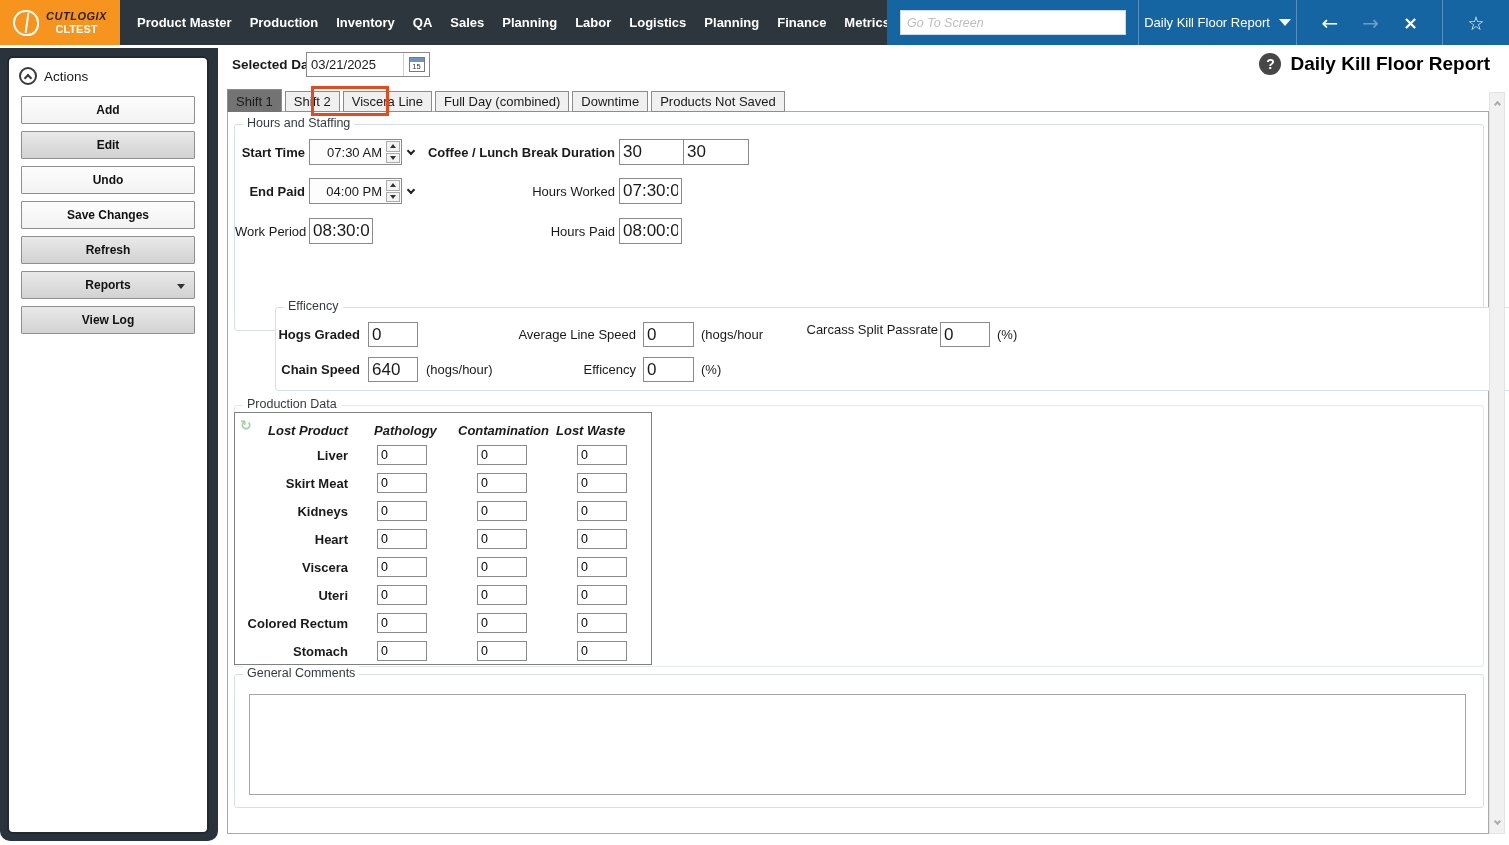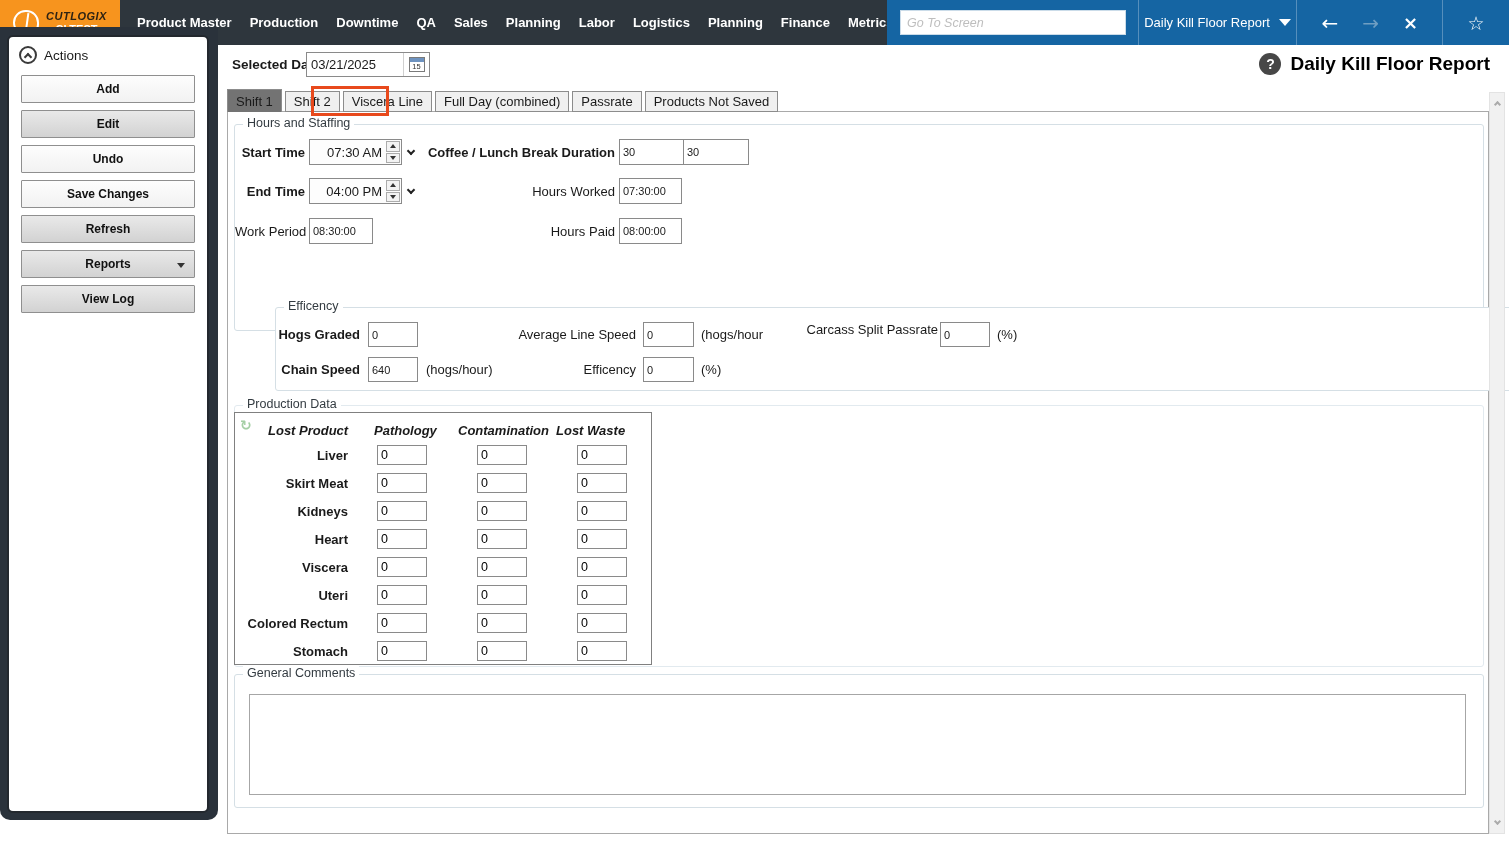--- a/index.html
+++ b/index.html
@@ -22,21 +22,21 @@
   .goto-input::placeholder { color:#BEBEBE; font-style:italic; }
   .bz-sep { width:1px; height:45px; background:rgba(255,255,255,0.28); }
   .screen-sel { width:158px; height:45px; display:flex; align-items:center; justify-content:center; gap:9px; color:#fff; font-size:13px; cursor:pointer; white-space:nowrap; }
   .tri-dn-w { width:0; height:0; border-left:6px solid transparent; border-right:6px solid transparent; border-top:7px solid #fff; }
   .bz-nav { width:145px; height:45px; display:flex; align-items:center; justify-content:space-evenly; }
   .bz-btn { color:#fff; font-size:20px; cursor:pointer; line-height:1; font-family:"DejaVu Sans",sans-serif; }
   .bz-btn.dim { color:#6F9EC2; }
   .bz-star { width:66px; height:45px; display:flex; align-items:center; justify-content:center; color:#fff; font-size:19px; cursor:pointer; font-family:"DejaVu Sans",sans-serif; }
 
   
-  .sidebar { position:absolute; left:0; top:27px; width:218px; height:793px; background:#2A323B; border-radius:0 0 10px 10px; }
+  .sidebar { position:absolute; left:0; top:48px; width:218px; height:793px; background:#2A323B; border-radius:0 0 10px 10px; }
   .actions-panel { position:absolute; left:7px; top:8px; width:202px; height:778px; background:#fff; border:2px solid #23282E; border-radius:6px; }
   .actions-head { display:flex; align-items:center; gap:7px; padding:9px 10px 6px 10px; }
   .collapse-btn { width:18px; height:18px; border:2px solid #3A3A3A; border-radius:50%; position:relative; cursor:pointer; flex:0 0 auto; }
   .chev-up { position:absolute; left:4px; top:6px; width:6px; height:6px; border-left:2px solid #3A3A3A; border-top:2px solid #3A3A3A; transform:rotate(45deg); }
   .actions-title { font-size:13.5px; color:#1A1A1A; }
   .btn-col { padding:5px 12px 0 12px; }
   .act-btn { position:relative; width:100%; height:28px; margin-bottom:7px; border:1px solid #8F8F8F; border-radius:1px;
              font-size:12px; font-weight:bold; color:#111; display:flex; align-items:center; justify-content:center; cursor:pointer;
              background:linear-gradient(#FDFDFD,#F2F2F2); }
   .act-btn.gray { background:linear-gradient(#E9E9E9,#D2D2D2); }
@@ -59,21 +59,21 @@
   .tab.active { height:23px; background:#737373; border-bottom:none; position:relative; z-index:4; }
   .hl-box { position:absolute; left:311px; top:86px; width:78px; height:30px; border:3px solid #E8491C; z-index:10; pointer-events:none; }
 
   
   .panel { position:absolute; left:227px; top:111px; width:1262px; height:723px; background:#fff; border:1px solid #A9A9A9; }
   .group { position:absolute; border:1px solid #D5DFE5; border-radius:3px; background:#fff; }
   .group-label { position:absolute; top:-9px; left:8px; background:#fff; padding:0 4px; font-size:12.5px; color:#333B41; white-space:nowrap; }
   .lbl { position:absolute; font-size:13px; color:#1A1A1A; white-space:nowrap; }
   .lbl.b { font-weight:bold; }
   .lbl.ra { text-align:right; }
-  .fld { position:absolute; border:1px solid #8A8A8A; background:#fff; font-size:11px; color:#1A1A1A; padding:1px 3px; font-family:"Liberation Sans",sans-serif; }
+  .fld { position:absolute; border:1px solid #8A8A8A; background:#fff; font-size:17px; color:#1A1A1A; padding:1px 3px; font-family:"Liberation Sans",sans-serif; }
   .unit { position:absolute; font-size:13px; color:#1A1A1A; white-space:nowrap; }
 
   
   .time-ctl { position:absolute; display:flex; align-items:center; }
   .time-box { width:93px; height:26px; border:1px solid #8A8A8A; background:#FDFDFD; display:flex; align-items:center; }
   .time-val { flex:1; text-align:right; font-size:13px; padding-right:3px; color:#1A1A1A; }
   .spin { width:16px; height:24px; display:flex; flex-direction:column; padding:1px 1px; gap:1px; }
   .spin-btn { flex:1; border:1px solid #ACACAC; background:#F3F3F3; display:flex; align-items:center; justify-content:center; cursor:pointer; }
   .tri-up-t { width:0; height:0; border-left:3px solid transparent; border-right:3px solid transparent; border-bottom:4px solid #333; }
   .tri-dn-t { width:0; height:0; border-left:3px solid transparent; border-right:3px solid transparent; border-top:4px solid #333; }
@@ -103,21 +103,21 @@
   <div class="logo">
     <div class="logo-icon"></div>
     <div class="logo-txt">
       <span class="brand">CUTLOGIX</span>
       <span class="env">CLTEST</span>
     </div>
   </div>
   <div class="nav-menu">
     <div class="nav-item">Product Master</div>
     <div class="nav-item">Production</div>
-    <div class="nav-item">Downtime</div>
+    <div class="nav-item">Inventory</div>
     <div class="nav-item">QA</div>
     <div class="nav-item">Sales</div>
     <div class="nav-item">Planning</div>
     <div class="nav-item">Labor</div>
     <div class="nav-item">Logistics</div>
     <div class="nav-item">Planning</div>
     <div class="nav-item">Finance</div>
     <div class="nav-item">Metrics</div>
     <div class="nav-item">System</div>
   </div>
@@ -174,21 +174,21 @@
 <div class="page-head">
   <div class="help-icon">?</div>
   <div class="page-title">Daily Kill Floor Report</div>
 </div>
 
 <div class="tabs">
   <div class="tab active">Shift 1</div>
   <div class="tab">Shift 2</div>
   <div class="tab">Viscera Line</div>
   <div class="tab">Full Day (combined)</div>
-  <div class="tab">Passrate</div>
+  <div class="tab">Downtime</div>
   <div class="tab">Products Not Saved</div>
 </div>
 <div class="hl-box"></div>
 
 <div class="panel">
 
   <div class="group" style="left:6px; top:12px; width:1250px; height:207px;">
     <span class="group-label">Hours and Staffing</span>
 
     <div class="lbl b ra" style="left:0; top:20px; width:70px;">Start Time</div>
@@ -206,21 +206,21 @@
       </div>
       <div class="time-caret">
           <span class="chev-dn"></span>
         </div>
     </div>
 
     <div class="lbl b ra" style="left:180px; top:20px; width:200px;">Coffee / Lunch Break Duration</div>
     <input class="fld" style="left: 384px; top: 14px; width: 65px; height: 26px;" value="30">
     <input class="fld" style="left: 448px; top: 14px; width: 66px; height: 26px;" value="30">
 
-    <div class="lbl b ra" style="left:0; top:59px; width:70px;">End Time</div>
+    <div class="lbl b ra" style="left:0; top:59px; width:70px;">End Paid</div>
     <div class="time-ctl" style="left:74px; top:53px;">
       <div class="time-box">
         <span class="time-val">04:00 PM</span>
         <span class="spin">
           <span class="spin-btn">
               <span class="tri-up-t"></span>
             </span>
           <span class="spin-btn">
               <span class="tri-dn-t"></span>
             </span>

